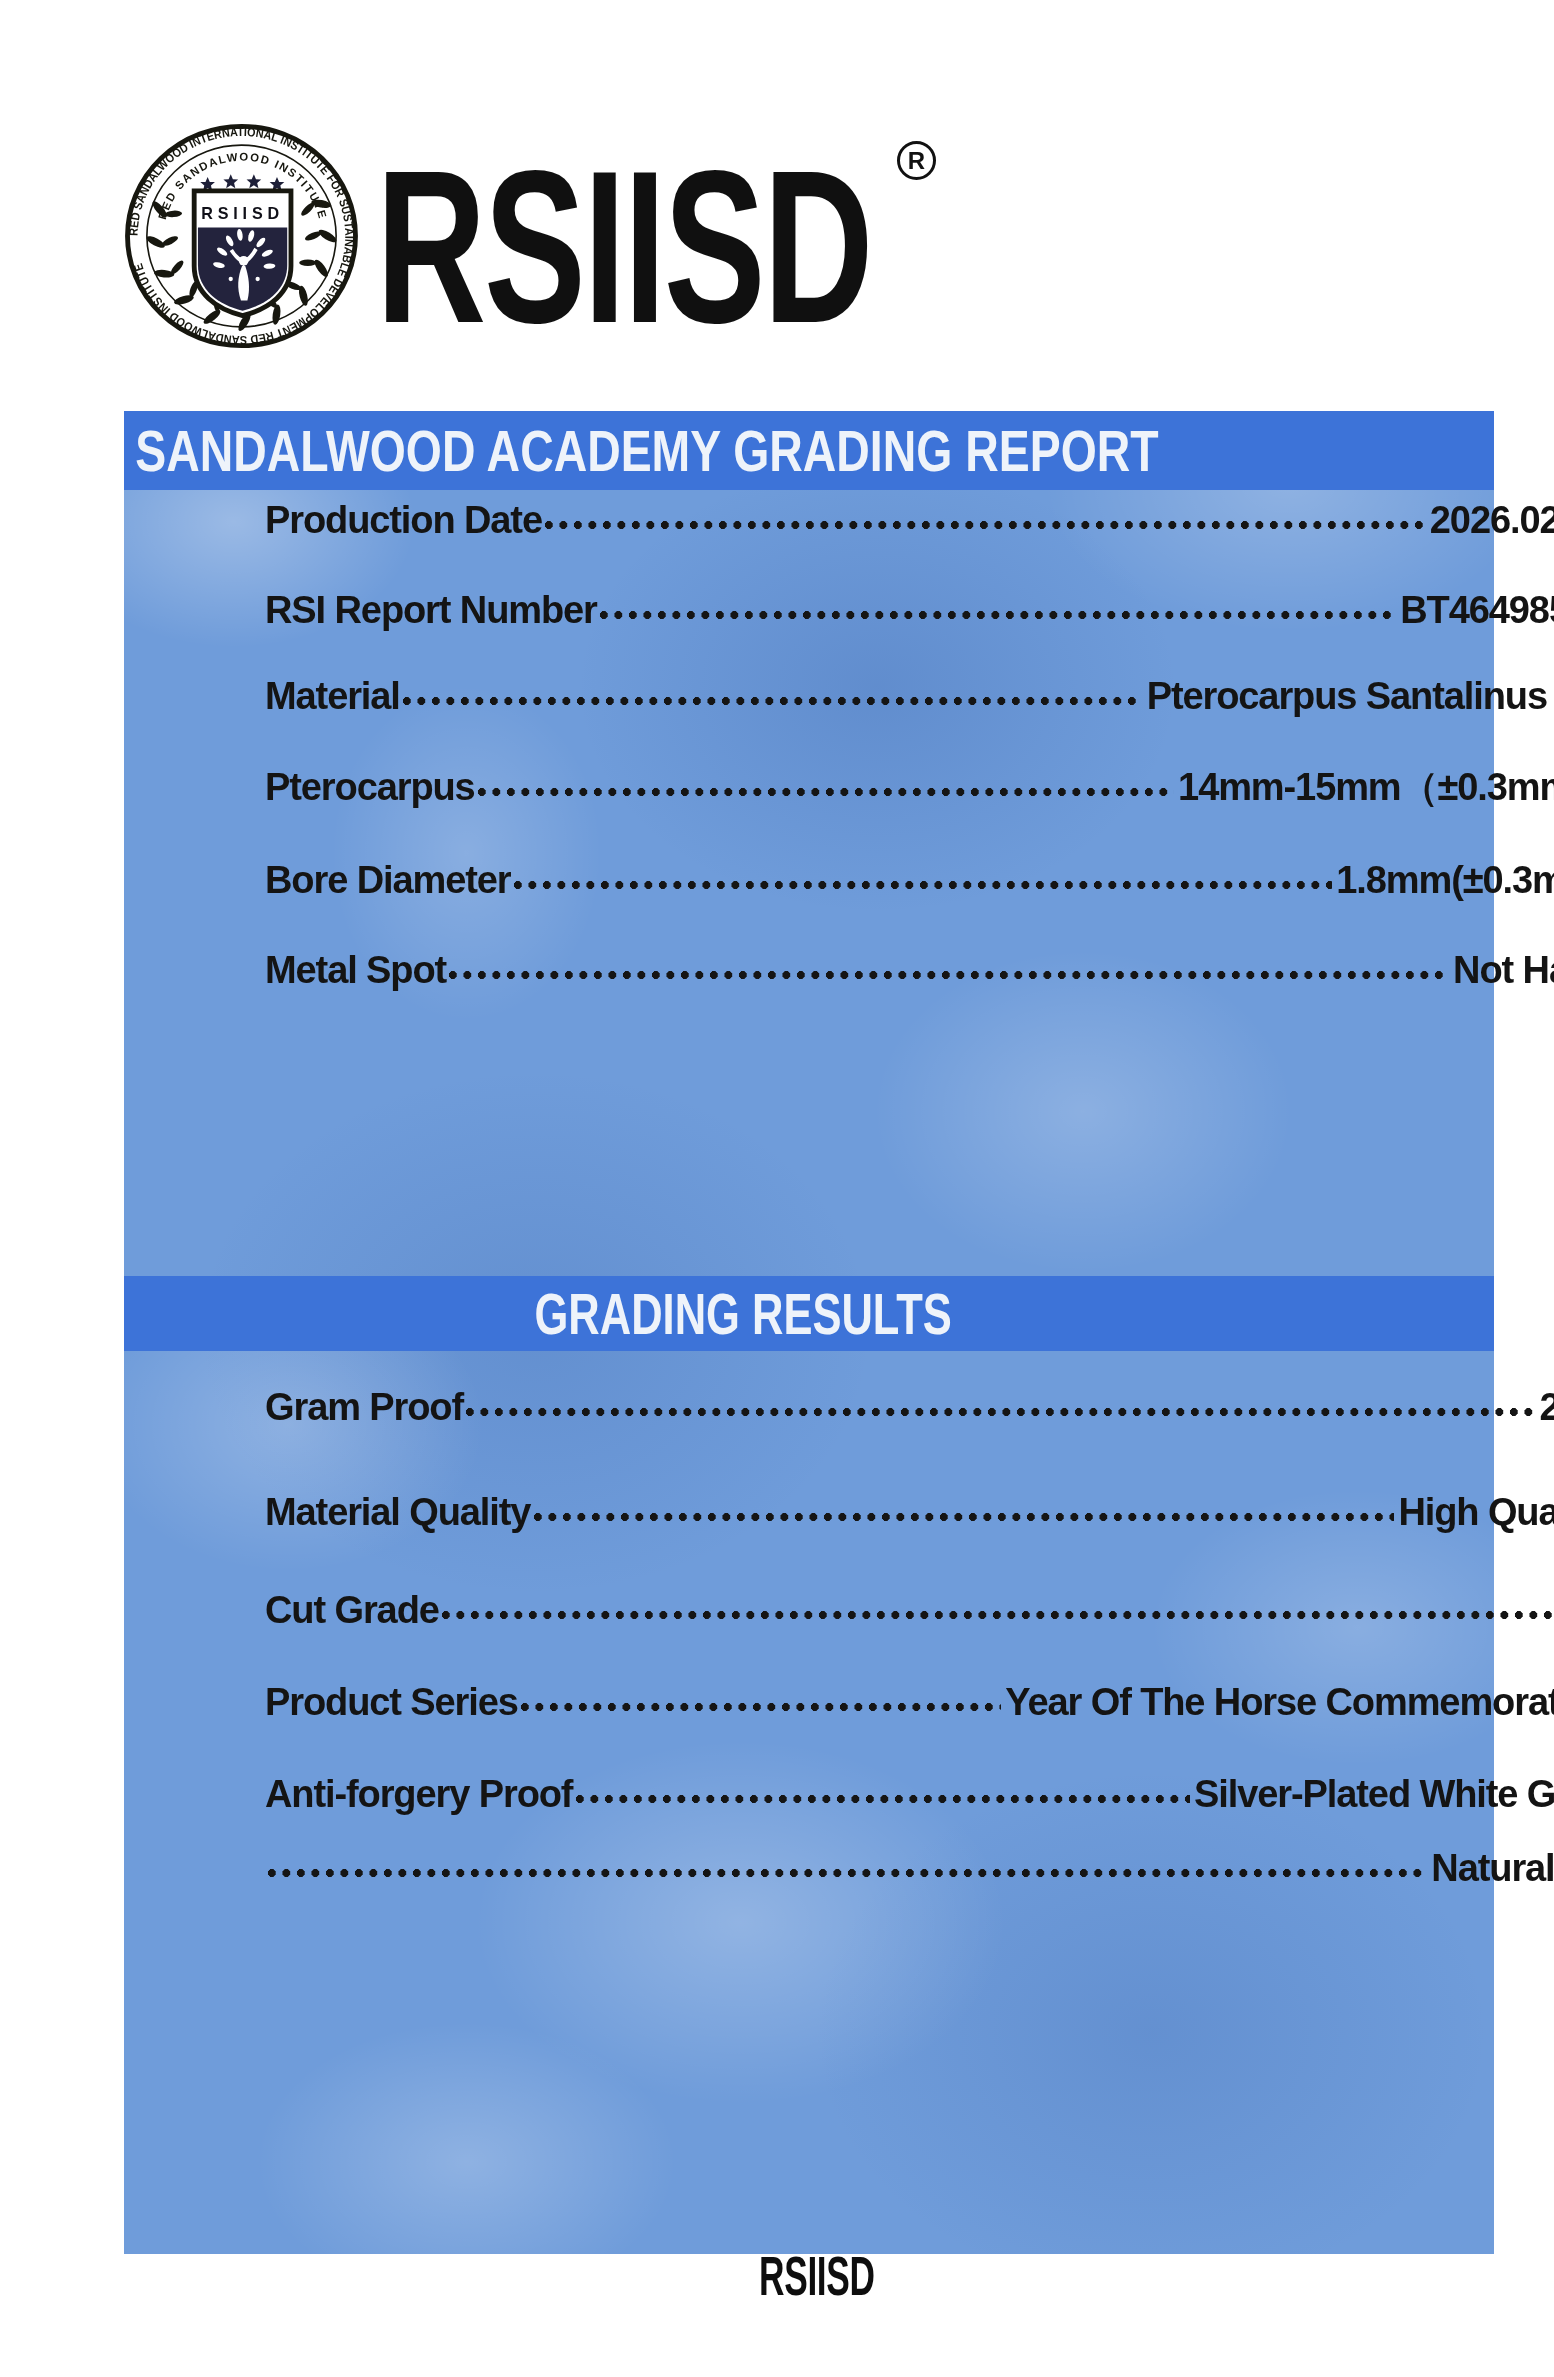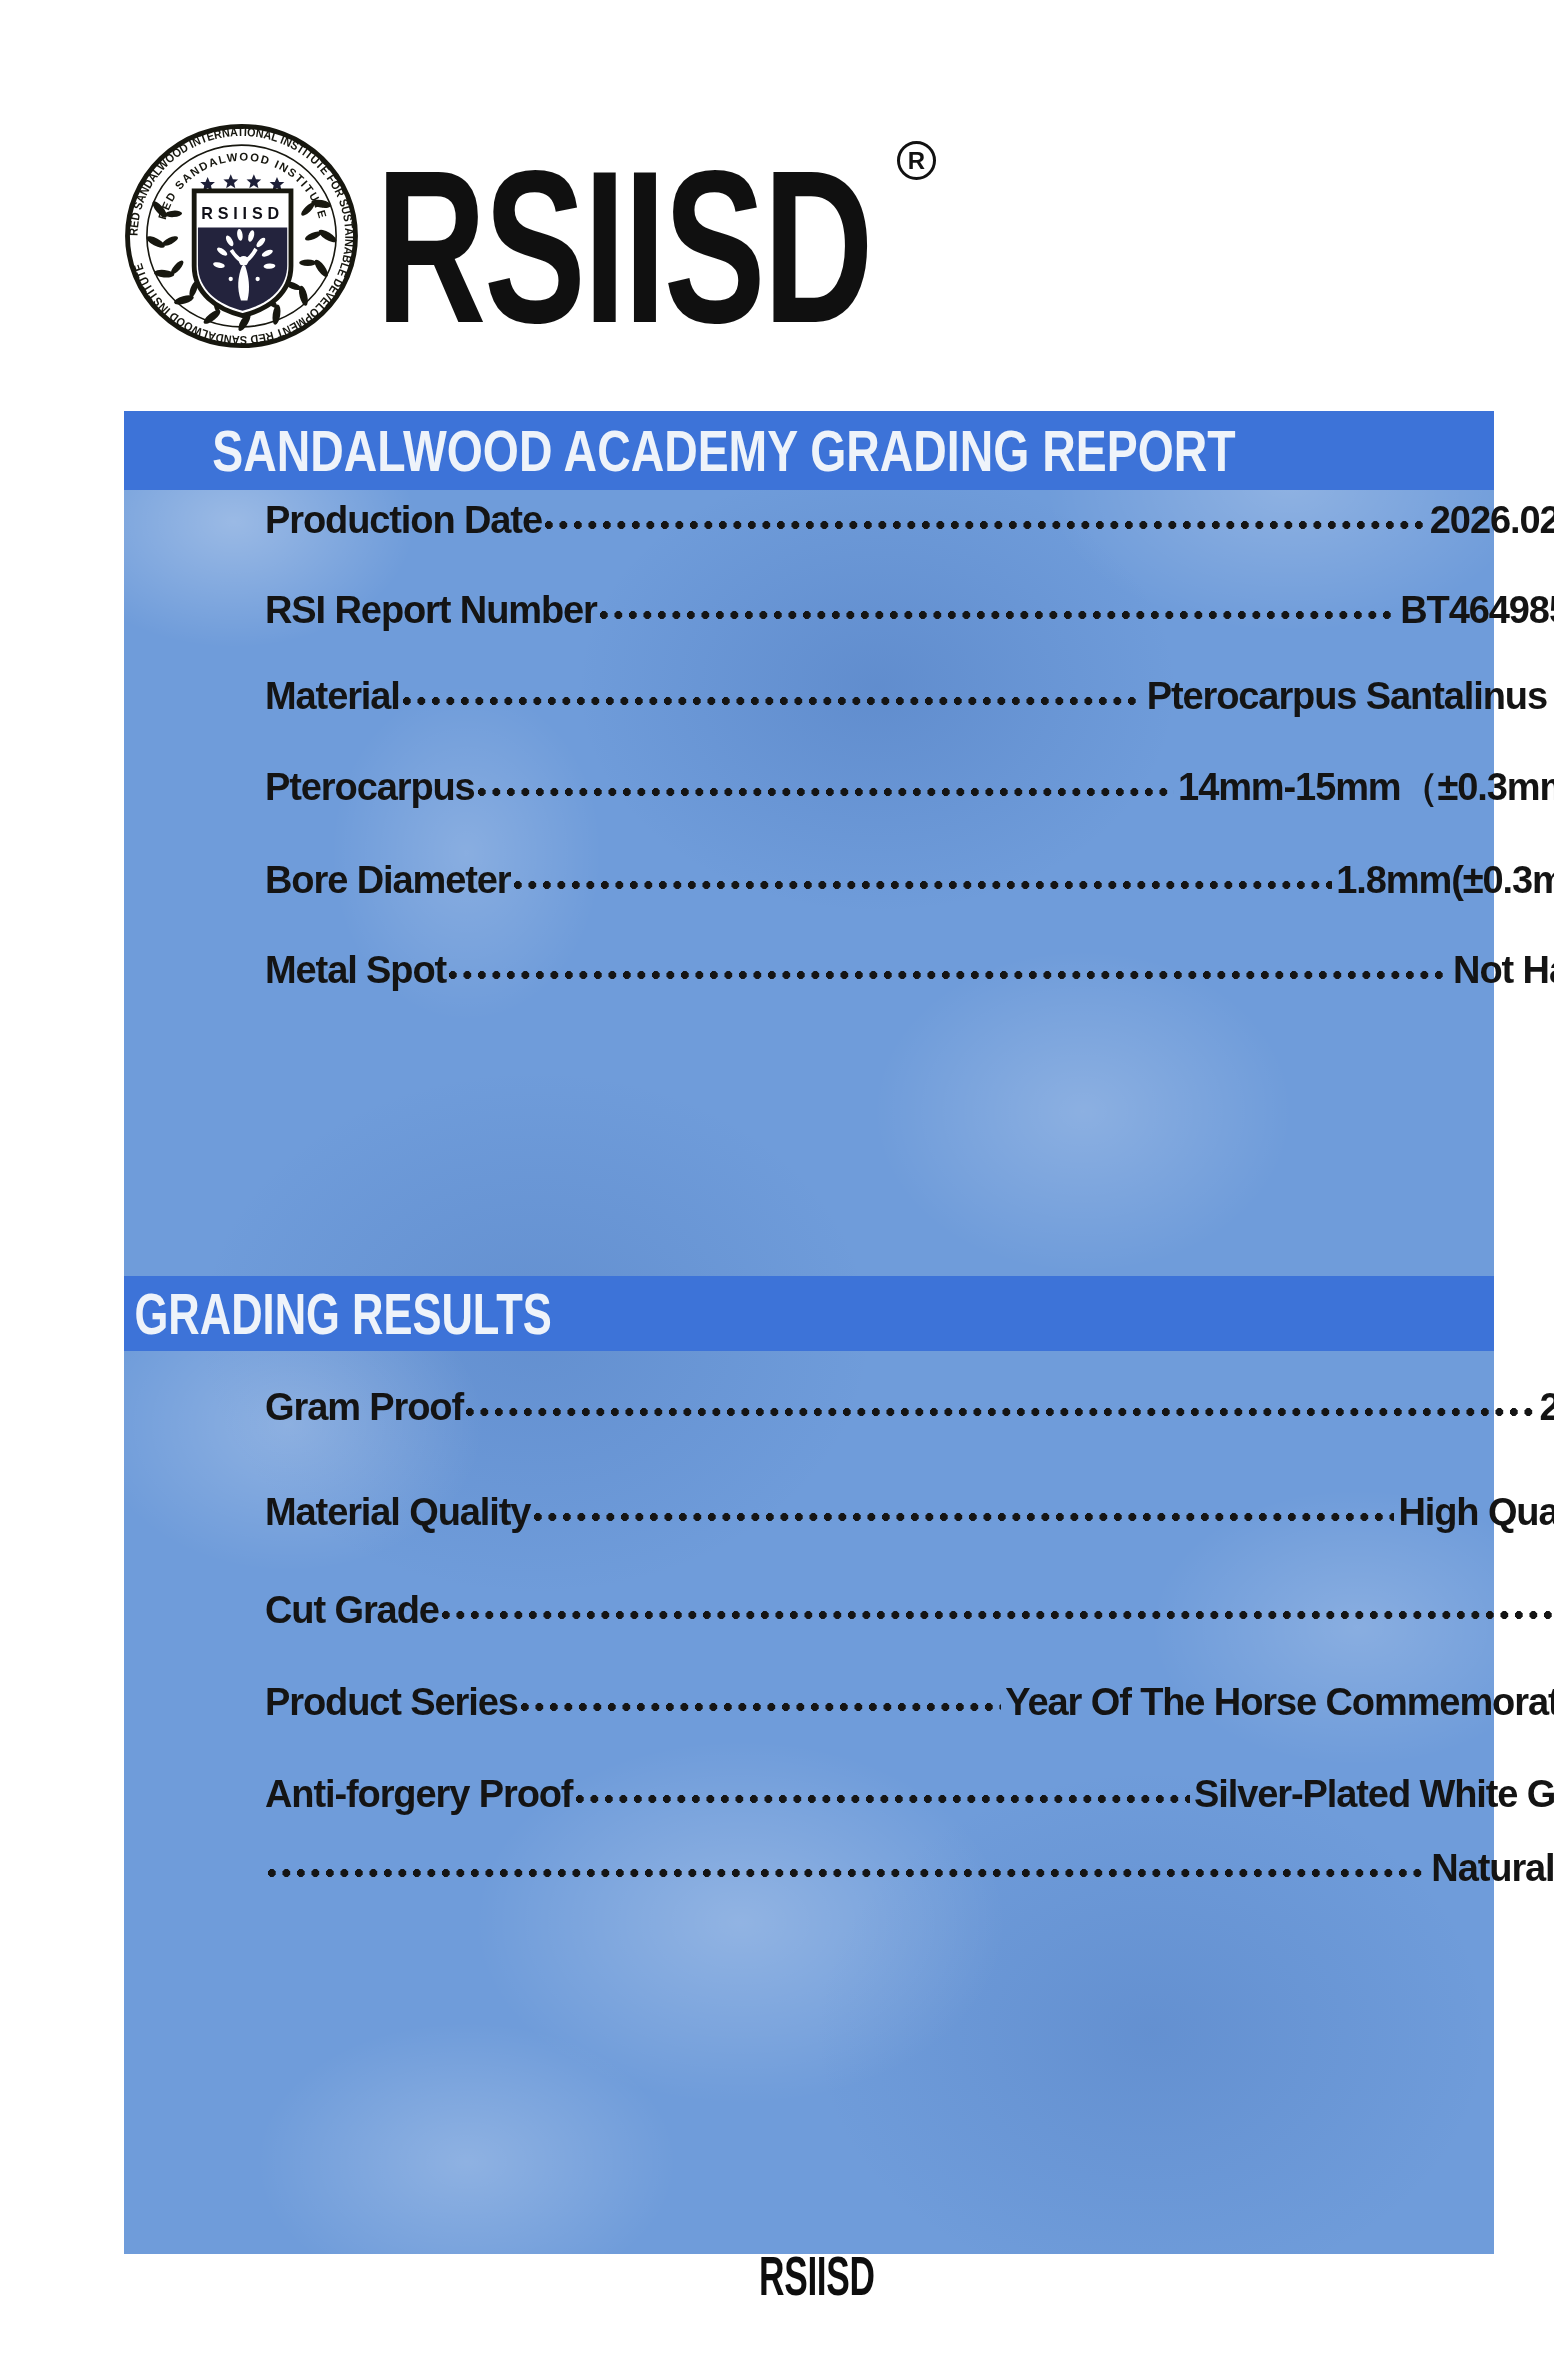--- a/index.html
+++ b/index.html
@@ -33,22 +33,22 @@
       radial-gradient(344px 231px at 90% 66%, rgba(255,255,255,.18), rgba(255,255,255,0) 60%),
       radial-gradient(409px 280px at 45% 82%, rgba(255,255,255,.24), rgba(255,255,255,0) 65%),
       radial-gradient(323px 215px at 25% 95%, rgba(255,255,255,.22), rgba(255,255,255,0) 65%),
       radial-gradient(430px 323px at 55% 15%, rgba(30,72,150,.18), rgba(30,72,150,0) 70%),
       radial-gradient(484px 376px at 30% 50%, rgba(30,72,150,.15), rgba(30,72,150,0) 70%),
       radial-gradient(484px 376px at 75% 88%, rgba(30,72,150,.14), rgba(30,72,150,0) 70%);
   }
   .band{
     position:absolute;left:0;width:100%;background:#3d73d8;overflow:hidden;white-space:nowrap;
   }
-  .band-1{top:0;height:79px;text-align:right;}
-  .band-2{top:865px;height:75px;}
+  .band-1{top:0;height:79px;}
+  .band-2{top:865px;height:75px;text-align:center;}
   .band .band-text{
     display:inline-block;color:#eef3fa;font-weight:700;padding-left:14px;
     transform-origin:left center;white-space:nowrap;
   }
   .band-1 .band-text{font-size:58px;line-height:79px;transform:scaleX(.80);}
   .band-2 .band-text{font-size:58px;line-height:75px;transform:scaleX(.75);}
   
   .row{
     position:absolute;left:141px;width:1344px;display:flex;align-items:flex-end;
     color:#141414;

